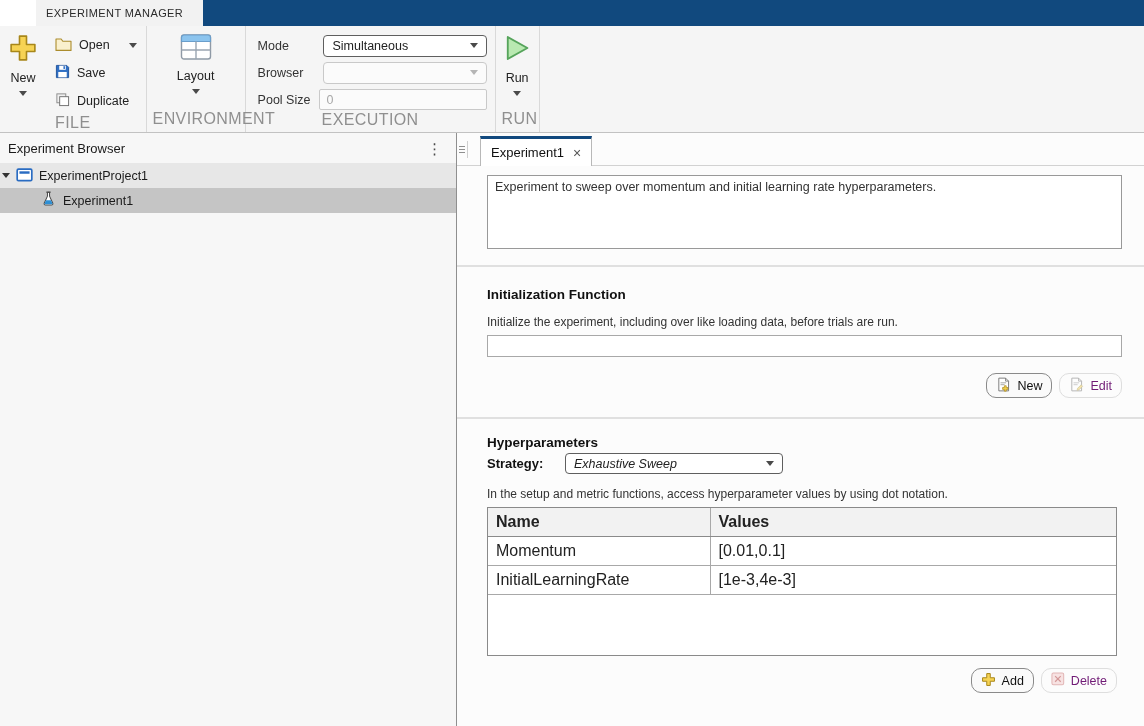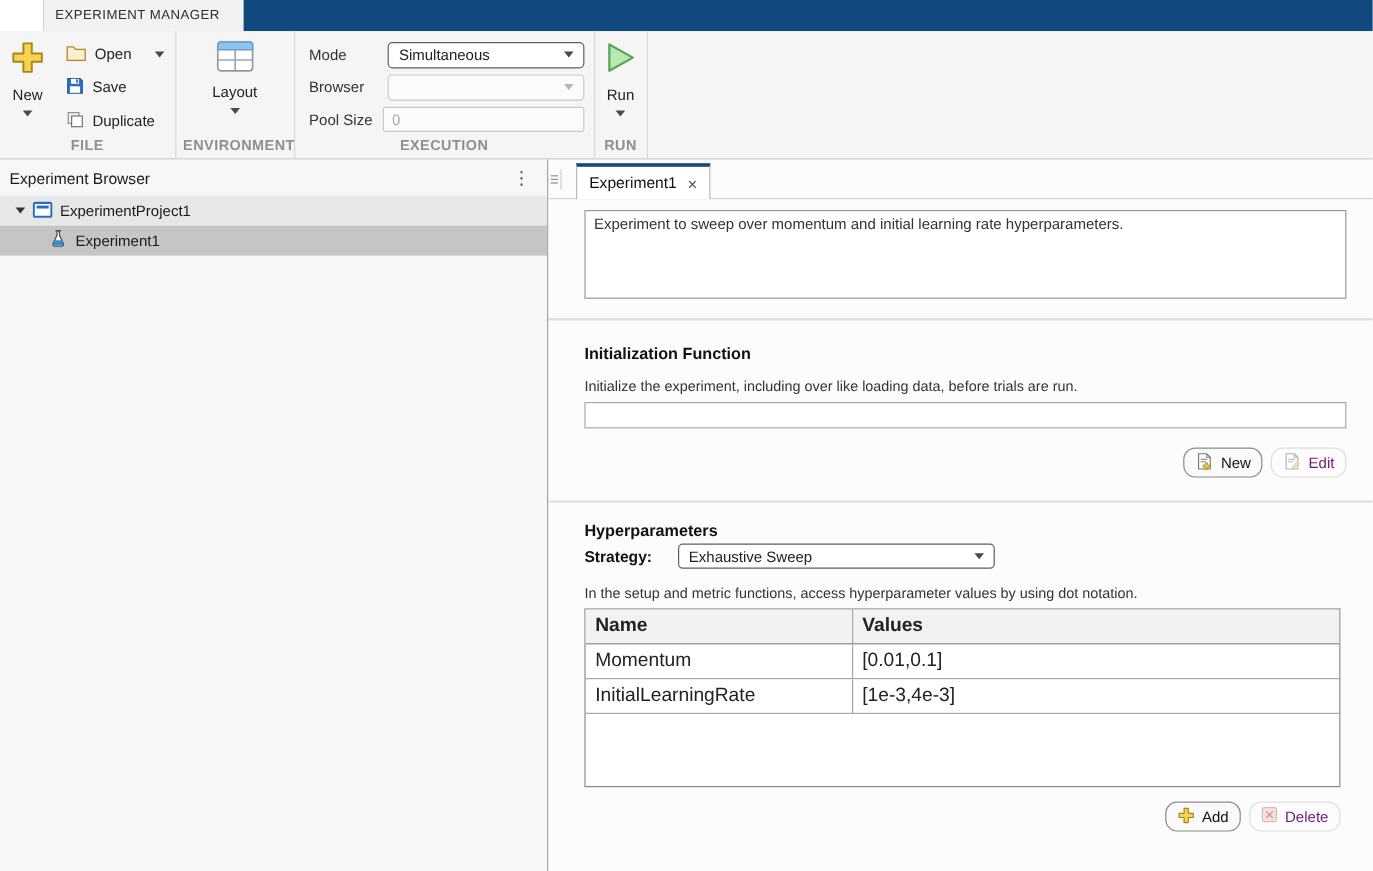--- a/index.html
+++ b/index.html
@@ -9,21 +9,21 @@
 
   
   .ribbon-tabs { height:26px; display:flex; background:#11497e; flex:0 0 26px;margin-left:36px; }
   .ribbon-tab { background:#f2f2f2; color:#2b2b2b; font-size:11px; letter-spacing:.4px;
                 display:flex; align-items:center; padding:0 20px 0 10px; cursor:pointer; }
 
   
   .toolbar { height:107px; flex:0 0 107px; background:#f5f5f5; display:flex; border-bottom:1px solid #c2c2c2; }
   .tsec { display:flex; flex-direction:column; border-right:1px solid #d9d9d9; }
   .tsec-body { flex:1; display:flex; }
-  .tsec-label { font-size:12px; color:#8f8f8f; text-align:center; padding:0 6px 4px; letter-spacing:.4px;font-weight:bold; }
+  .tsec-label { font-size:16px; color:#8f8f8f; text-align:center; padding:0 6px 4px; letter-spacing:.4px; }
   .big-btn { width:46px; display:flex; flex-direction:column; align-items:center; padding-top:7px; cursor:pointer; }
   .big-btn .lbl { font-size:12.5px; color:#222; margin-top:4px; }
   .big-btn .arr { margin-top:6px; }
   .arr { width:0; height:0; border-left:4px solid transparent; border-right:4px solid transparent; border-top:5px solid #4a4a4a; }
   .arr.light { border-top-color:#b5b5b5; }
   .mini-col { display:flex; flex-direction:column; padding-top:6px; gap:2px; }
   .mini-btn { display:flex; align-items:center; gap:7px; height:26px; padding:0 9px; font-size:12.5px; color:#222; cursor:pointer; }
   .sec-env { width:99px; }
   .sec-env .tsec-body { justify-content:center; }
   .sec-run .tsec-body { justify-content:center; }
@@ -43,21 +43,21 @@
   
   .content-row { flex:1; display:flex; min-height:0; }
 
   
   .browser { width:457px; flex:0 0 457px; background:#f7f7f7; border-right:1px solid #8f8f8f;
              display:flex; flex-direction:column; }
   .browser-header { height:30px; flex:0 0 30px; display:flex; align-items:center; justify-content:space-between;
                     padding:0 14px 0 8px; font-size:13px; color:#1a1a1a; }
   .dots { font-size:15px; color:#4a4a4a; cursor:pointer; line-height:1; }
   .tree-row { height:25px; display:flex; align-items:center; font-size:12.5px; color:#1a1a1a; cursor:pointer; }
-  .tree-row.project { background:#e7e7e7; padding-left:13px; gap:6px; }
+  .tree-row.project { background:#e7e7e7; padding-left:2px; gap:6px; }
   .tree-row.selected { background:#c5c5c5; padding-left:41px; gap:7px; }
   .caret { width:0; height:0; border-left:4px solid transparent; border-right:4px solid transparent;
            border-top:5px solid #333; cursor:pointer; }
 
   
   .doc { flex:1; background:#fcfcfc; display:flex; flex-direction:column; min-width:0; }
   .tabstrip { height:33px; flex:0 0 33px; display:flex; align-items:stretch; border-bottom:1px solid #d2d2d2; padding-top:3px; }
   .grip { width:11px; margin:5px 0 7px 0; border-right:1px solid #cfcfcf; display:flex; flex-direction:column;
           justify-content:center; align-items:center; gap:2px; cursor:pointer; }
   .grip i { display:block; width:6px; border-top:1px solid #8f8f8f; }
@@ -78,21 +78,21 @@
   input.fn-input { margin-top:6px; display:block; width:635px; height:22px; border:1px solid #a8a8a8;
                    background:#fff; font-family:inherit; font-size:12.5px; padding:0 6px; }
   .btn-row { display:flex; justify-content:flex-end; gap:7px; margin-top:16px; width:635px; }
   .btn-row.hp { width:630px; margin-top:12px; }
   .btn { height:25px; display:inline-flex; align-items:center; gap:6px; padding:0 9px; border:1px solid #8a8a8a;
          border-radius:10px; background:#fafafa; font-size:12.5px; color:#111; cursor:pointer; }
   .btn.disabled { border-color:#dedede; color:#701a75; background:transparent; cursor:default; }
   .sect-hp { margin-top:16px; }
   .strategy-row { display:flex; align-items:center; margin-top:3px; }
   .strategy-lbl { font-size:13px; font-weight:bold; color:#111; width:78px; }
-  .combo.strategy { width:264px; height:21px; }
+  .combo.strategy { width:218px; height:21px;font-style:italic; }
 
   .hp-table { margin-top:6px; width:630px; border:1px solid #8a8a8a; background:#fff; }
   .hp-table table { border-collapse:collapse; width:100%; table-layout:fixed; font-size:16px; color:#222; }
   .hp-table th { background:#f2f2f2; font-weight:bold; text-align:left; padding:5px 8px; border-bottom:1px solid #8a8a8a; }
   .hp-table th:first-child, .hp-table td:first-child { width:222px; border-right:1px solid #a8a8a8; }
   .hp-table td { padding:5px 8px; border-bottom:1px solid #a8a8a8; }
   .hp-table .filler { height:60px; }
 </style>
 </head>
 <body>

